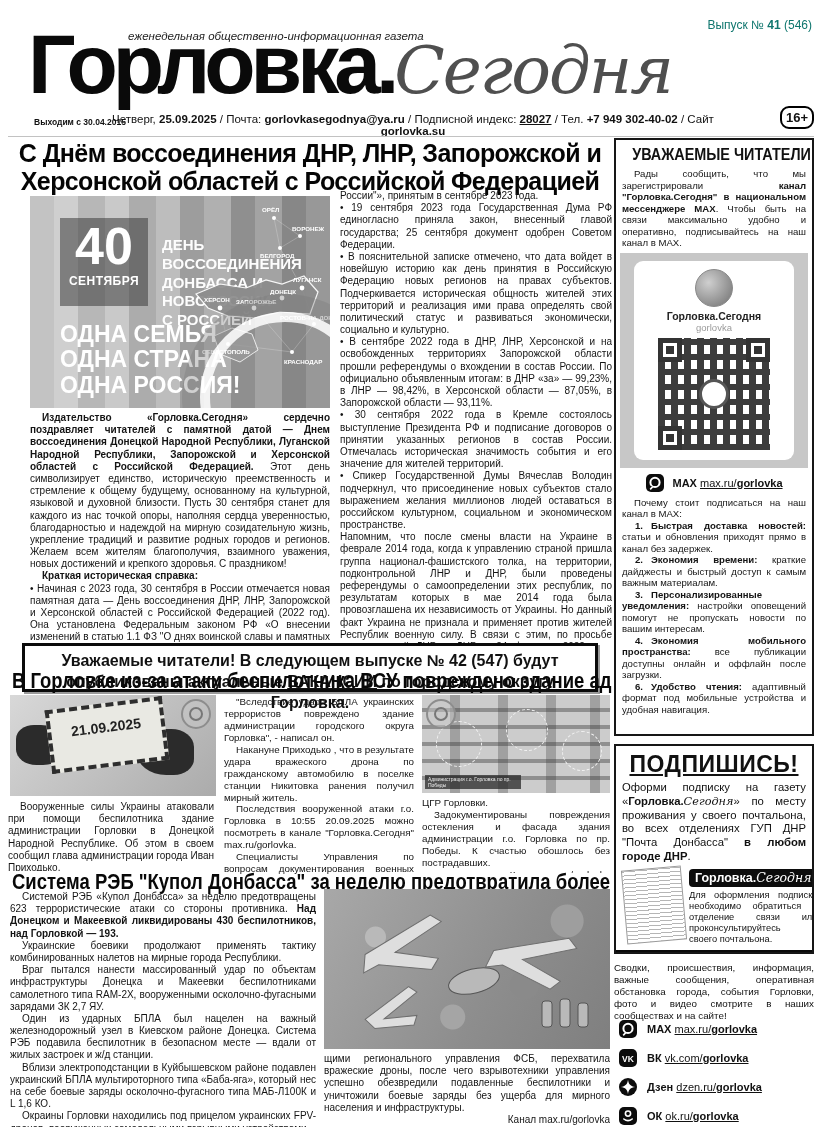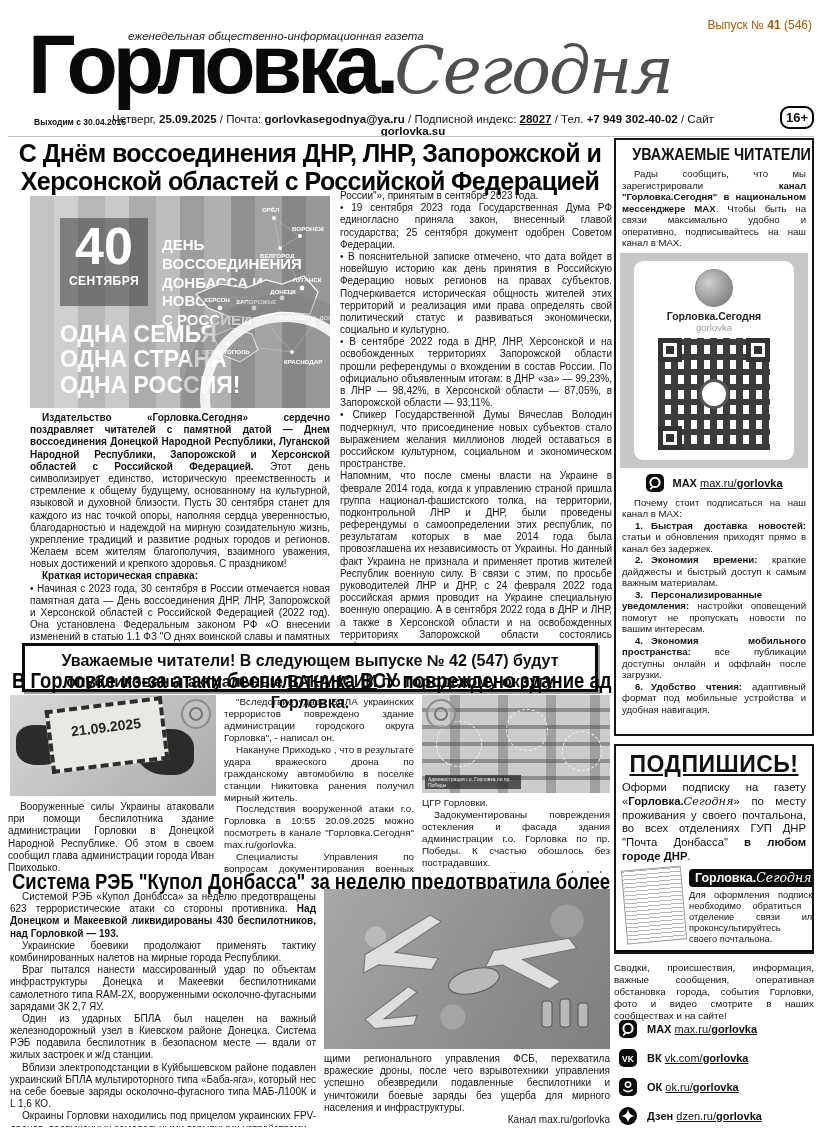--- a/index.html
+++ b/index.html
@@ -1,20 +1,20 @@
 <!DOCTYPE html>
 <html><head>
 <meta charset="utf-8">
 <style>
   html,body{margin:0;padding:0;background:#777;}
   .page{position:relative;width:822px;height:1134px;background:#fff;overflow:hidden;
         color:#111;font-family:"Liberation Sans", sans-serif;margin:0 auto;}
   
   .mh{position:absolute;left:8px;top:0;width:806px;height:138px;}
-  .mh-issue{position:absolute;right:2px;top:18px;font-size:12px;color:#a16207;}
+  .mh-issue{position:absolute;right:2px;top:18px;font-size:12px;color:#0f766e;}
   .mh-tagline{position:absolute;left:120px;top:30px;font-style:italic;font-size:11.5px;color:#222;}
   .mh-logo{position:absolute;left:20px;top:22px;line-height:1;white-space:nowrap;}
   .logo-black{font-weight:bold;font-size:84px;letter-spacing:-5px;color:#0a0a0a;}
   .logo-script{font-family:"DejaVu Serif", serif;font-style:italic;font-size:66px;color:#4f4f4f;letter-spacing:-2px;}
   .mh-since{position:absolute;left:26px;top:117px;font-size:8.5px;font-weight:bold;}
   .mh-info{position:absolute;left:100px;top:113px;width:610px;text-align:center;font-size:11.5px;color:#111;}
   .mh-info b{font-weight:bold;}
   .u{text-decoration:underline;}
   .age{position:absolute;right:0;top:106px;border:2px solid #000;border-radius:9px;
        font-size:13px;font-weight:bold;padding:2px 4px;background:#fff;}
@@ -222,20 +222,21 @@
         </g>
       </svg>
       <div class="b-swoosh"></div>
     </div>
 
     <div class="rcol txt">
       <p>России"», принятым в сентябре 2023 года.</p>
       <p>• 19 сентября 2023 года Государственная Дума РФ единогласно приняла закон, внесенный главой государства; 25 сентября документ одобрен Советом Федерации.</p>
       <p>• В пояснительной записке отмечено, что дата войдет в новейшую историю как день принятия в Российскую Федерацию новых регионов на правах субъектов. Подчеркивается историческая общность жителей этих территорий и реализация ими права определять свой политический статус и развиваться экономически, социально и культурно.</p>
       <p>• В сентябре 2022 года в ДНР, ЛНР, Херсонской и на освобожденных территориях Запорожской области прошли референдумы о вхождении в состав России. По официально объявленным итогам: в ДНР «за» — 99,23%, в ЛНР — 98,42%, в Херсонской области — 87,05%, в Запорожской области — 93,11%.</p>
+      <p>• 30 сентября 2022 года в Кремле состоялось выступление Президента РФ и подписание договоров о принятии указанных регионов в состав России. Отмечалась историческая значимость события и его значение для жителей территорий.</p>
       <p>• Спикер Государственной Думы Вячеслав Володин подчеркнул, что присоединение новых субъектов стало выражением желания миллионов людей оставаться в российском культурном, социальном и экономическом пространстве.</p>
       <p>Напомним, что после смены власти на Украине в феврале 2014 года, когда к управлению страной пришла группа национал-фашистского толка, на территории, подконтрольной ЛНР и ДНР, были проведены референдумы о самоопределении этих республик, по результатам которых в мае 2014 года была провозглашена их независимость от Украины. Но данный факт Украина не признала и применяет против жителей Республик военную силу. В связи с этим, по просьбе руководителей ЛНР и ДНР, с 24 февраля 2022 года российская армия проводит на Украине специальную военную операцию. А в сентября 2022 года в ДНР и ЛНР, а также в Херсонской области и на освобожденных территориях Запорожской области состоялись референдумы о вхождении данных регионов в состав Российской Федерации.</p>
 
     </div>
 
     <div class="lcol txt">
       <p class="ind"><b>Издательство «Горловка.Сегодня» сердечно поздравляет читателей с памятной датой — Днем воссоединения Донецкой Народной Республики, Луганской Народной Республики, Запорожской и Херсонской областей с Российской Федерацией.</b><span> Этот день символизирует единство, историческую преемственность и стремление к общему будущему, основанному на культурной, языковой и духовной близости. Пусть 30 сентября станет для каждого из нас точкой опоры, наполняя сердца уверенностью, благодарностью и надеждой на мирную созидательную жизнь, укрепление традиций и развитие родных городов и регионов. Желаем всем жителям благополучия, взаимного уважения, новых достижений и крепкого здоровья. С праздником!</span></p>
       <p style="text-indent:12px;"><b>Краткая историческая справка:</b></p>
       <p>• Начиная с 2023 года, 30 сентября в России отмечается новая памятная дата — День воссоединения ДНР, ЛНР, Запорожской и Херсонской областей с Российской Федерацией (2022 год). Она установлена Федеральным законом РФ «О внесении изменений в статью 1.1 ФЗ "О днях воинской славы и памятных датах</p>
     </div>
@@ -387,33 +388,33 @@
       </div>
       <div class="soc">
         <svg class="sicon" viewBox="0 0 20 20">
             <rect x="1" y="1" width="18" height="18" rx="5" fill="#0c0c0c"></rect>
             <text x="10" y="13.6" text-anchor="middle" font-size="8.5" font-weight="bold" fill="#fff" font-family="Liberation Sans, sans-serif">VK</text>
           </svg>
         <span><span class="lbl">ВК</span> <span class="url"><span>vk.com/</span><b>gorlovka</b></span></span>
       </div>
       <div class="soc">
         <svg class="sicon" viewBox="0 0 20 20">
+            <circle cx="10" cy="10" r="9" fill="#0c0c0c"></circle>
+            <path d="M10 2.8 C10.6 7.4 12.6 9.4 17.2 10 C12.6 10.6 10.6 12.6 10 17.2 C9.4 12.6 7.4 10.6 2.8 10 C7.4 9.4 9.4 7.4 10 2.8 Z" fill="#fff"></path>
+          </svg>
+        <span><span class="lbl">Дзен</span> <span class="url"><span>dzen.ru/</span><b>gorlovka</b></span></span>
+      </div>
+      <div class="soc">
+        <svg class="sicon" viewBox="0 0 20 20">
             <rect x="1" y="1" width="18" height="18" rx="5" fill="#0c0c0c"></rect>
             <circle cx="10" cy="7.6" r="2.6" fill="none" stroke="#fff" stroke-width="1.6"></circle>
             <path d="M5.8 13 Q10 16.4 14.2 13" fill="none" stroke="#fff" stroke-width="1.6" stroke-linecap="round"></path>
           </svg>
         <span><span class="lbl">ОК</span> <span class="url"><span>ok.ru/</span><b>gorlovka</b></span></span>
       </div>
       <div class="soc">
-        <svg class="sicon" viewBox="0 0 20 20">
-            <circle cx="10" cy="10" r="9" fill="#0c0c0c"></circle>
-            <path d="M10 2.8 C10.6 7.4 12.6 9.4 17.2 10 C12.6 10.6 10.6 12.6 10 17.2 C9.4 12.6 7.4 10.6 2.8 10 C7.4 9.4 9.4 7.4 10 2.8 Z" fill="#fff"></path>
-          </svg>
-        <span><span class="lbl">Дзен</span> <span class="url"><span>dzen.ru/</span><b>gorlovka</b></span></span>
-      </div>
-      <div class="soc">
         
         
       </div>
 
     </div>
   </div>
 </div>
 
 </body></html>

